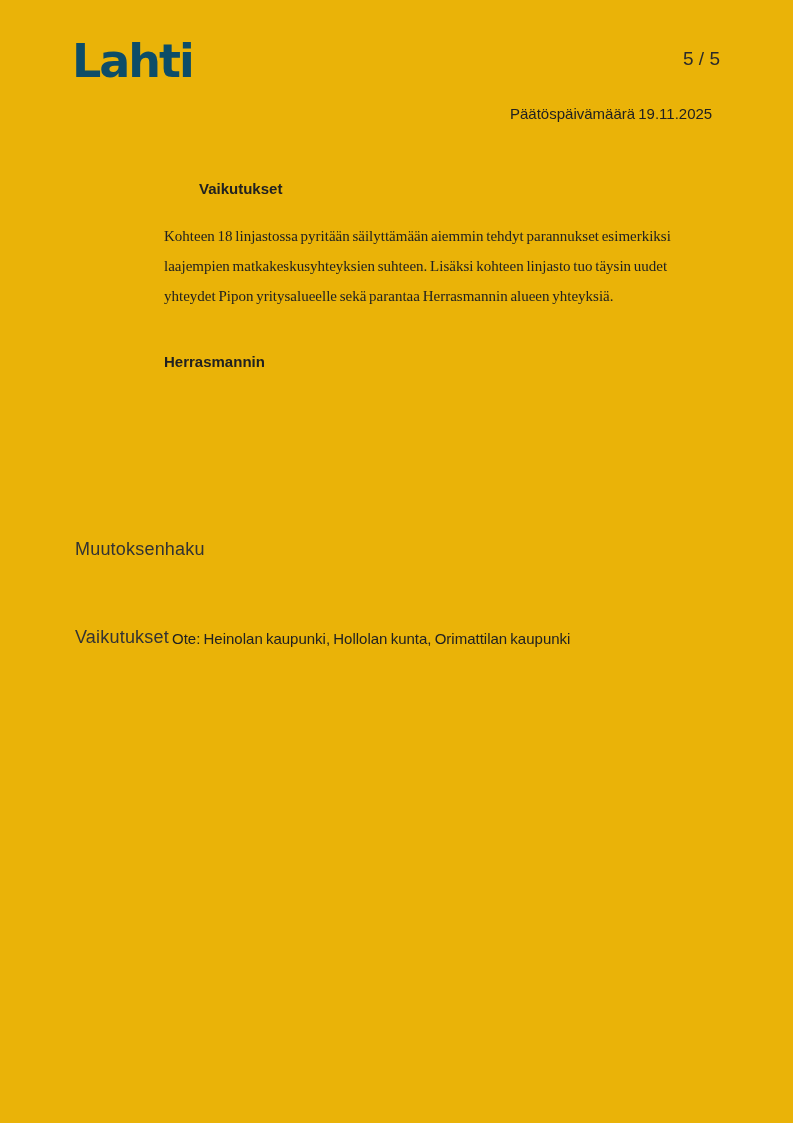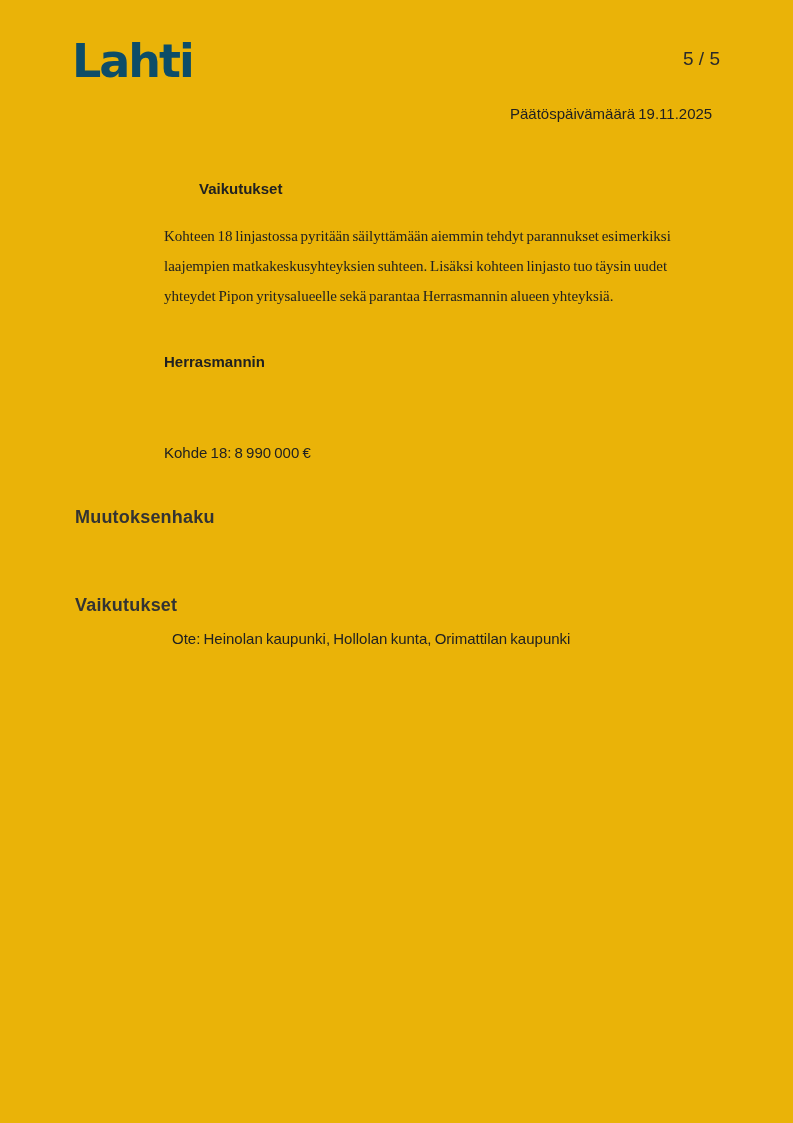--- a/index.html
+++ b/index.html
@@ -58,23 +58,24 @@
   }
   .vaikutukset-heading  { left: 164px; top: 180px; margin-left: 35px; }
   .vaikutukset-para     { left: 164px; top: 221px; width: 556px; font-family: Liberation Serif, serif; }
   .kustannukset-heading { left: 164px; top: 353px; }
   .kustannukset-intro   { left: 164px; top: 396px; }
   .kustannukset-cost    { left: 164px; top: 438px; }
 
   .section-label {
     left: 75px;
     font-size: 18px;
-    font-weight: 700;
+    font-weight: 400;
     color: #333333;
     letter-spacing: 0.2px;
+    margin-top: 32px;
   }
   .muutoksenhaku-label  { top: 507px; }
   .muutoksenhaku-text   { left: 164px; top: 538px; }
   .toimenpiteet-label   { top: 595px; }
   .toimenpiteet-text    { left: 172px; top: 624px; }
 </style>
 </head>
 <body>
 
 <div class="page" style="color: rgb(33, 33, 33);">
@@ -86,21 +87,20 @@
 
   <div class="abs meta-right">Päätöspäivämäärä 19.11.2025</div>
 
   <div class="abs h-bold vaikutukset-heading">Vaikutukset</div>
 
   <div class="abs body-text vaikutukset-para">Kohteen 18 linjastossa pyritään säilyttämään aiemmin tehdyt parannukset esimerkiksi laajempien matkakeskusyhteyksien suhteen. Lisäksi kohteen linjasto tuo täysin uudet yhteydet Pipon yritysalueelle sekä parantaa Herrasmannin alueen yhteyksiä.</div>
 
   <div class="abs h-bold kustannukset-heading">Herrasmannin</div>
 
 
-  <div class="abs body-text kustannukset-cost">Kohde 18: 8 990 000 €</div>
 
   <div class="abs section-label muutoksenhaku-label">Muutoksenhaku</div>
 
 
   <div class="abs section-label toimenpiteet-label">Vaikutukset</div>
 
   <div class="abs body-text toimenpiteet-text">Ote: Heinolan kaupunki, Hollolan kunta, Orimattilan kaupunki</div>
 
 </div>
 

